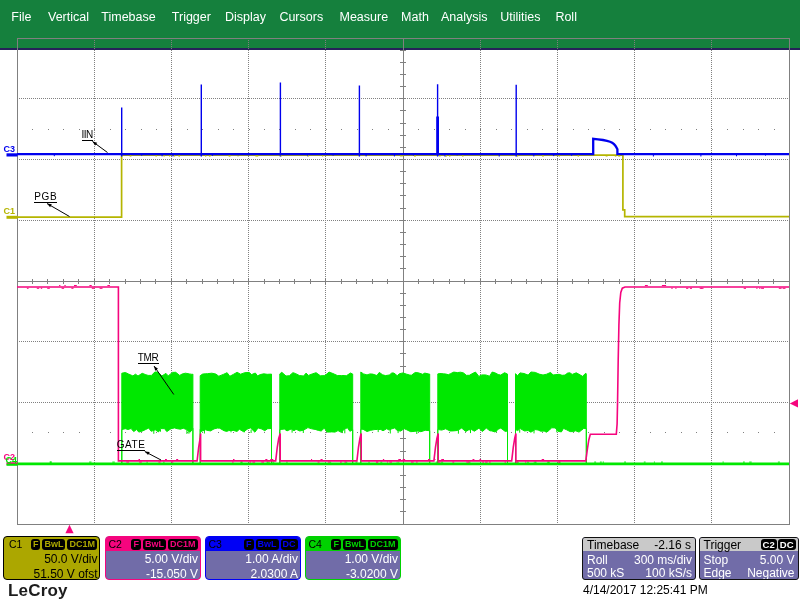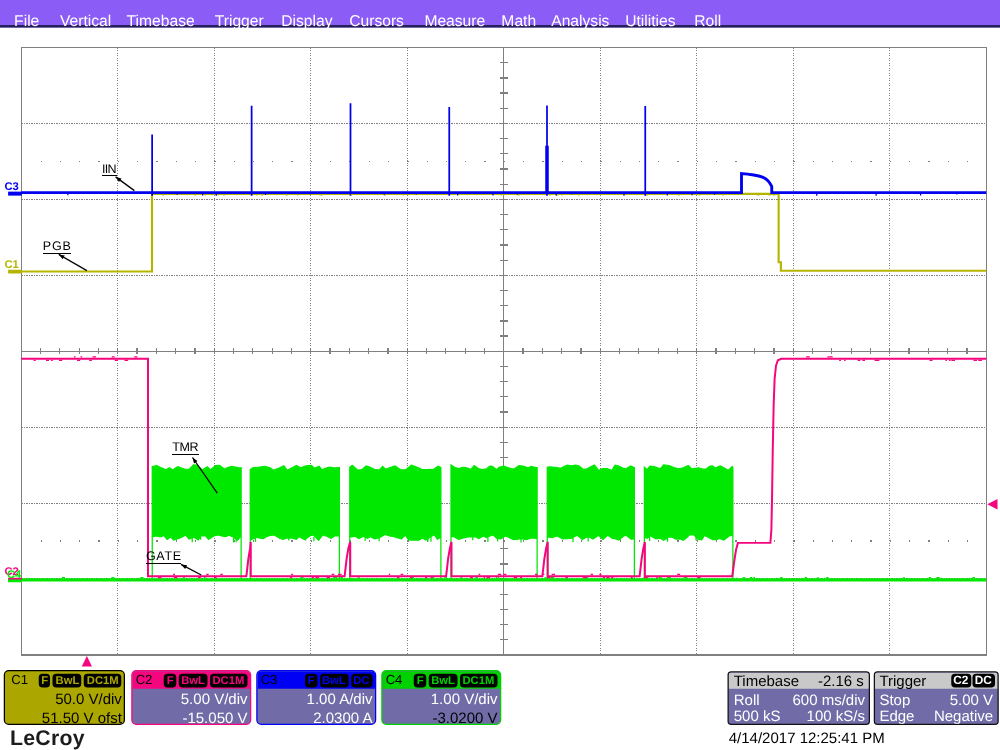--- a/index.html
+++ b/index.html
@@ -1,16 +1,16 @@
 <!DOCTYPE html>
 <html><head><meta charset="utf-8"><style>
 *{margin:0;padding:0;box-sizing:border-box}
 body{width:800px;height:600px;background:#fff;font-family:"Liberation Sans",sans-serif;position:relative;overflow:hidden}
 </style></head><body>
-<div style="position:absolute;left:0;top:0;width:800px;height:22px;background:#8b5cf6;border-bottom:2px solid #262159;color:#fff;font-size:12.5px">
+<div style="position:absolute;left:0;top:0;width:800px;height:50px;background:#15803d;border-bottom:2px solid #262159;color:#fff;font-size:12.5px">
     <span style="position:absolute;left:11.3px;top:10px">File</span>
     <span style="position:absolute;left:48px;top:10px">Vertical</span>
     <span style="position:absolute;left:101.3px;top:10px">Timebase</span>
     <span style="position:absolute;left:171.8px;top:10px">Trigger</span>
     <span style="position:absolute;left:225px;top:10px">Display</span>
     <span style="position:absolute;left:279.4px;top:10px">Cursors</span>
     <span style="position:absolute;left:339.5px;top:10px">Measure</span>
     <span style="position:absolute;left:401.1px;top:10px">Math</span>
     <span style="position:absolute;left:441px;top:10px">Analysis</span>
     <span style="position:absolute;left:500.2px;top:10px">Utilities</span>
@@ -215,28 +215,28 @@
 <span style="position:absolute;left:3px;top:1.5px;font-size:10.5px;line-height:11px;color:#000">C3</span>
 <span style="position:absolute;right:2px;top:2.2px;font-size:0"><span style="display:inline-block;vertical-align:top;background:#000;color:#0000f5;font-size:9px;font-weight:bold;border-radius:3px;padding:0 2px;margin-left:2px;line-height:10.5px;height:11px">F</span><span style="display:inline-block;vertical-align:top;background:#000;color:#0000f5;font-size:9px;font-weight:bold;border-radius:3px;padding:0 2px;margin-left:2px;line-height:10.5px;height:11px">BwL</span><span style="display:inline-block;vertical-align:top;background:#000;color:#0000f5;font-size:9px;font-weight:bold;border-radius:3px;padding:0 2px;margin-left:2px;line-height:10.5px;height:11px">DC</span></span>
 <span style="position:absolute;right:1.5px;top:16px;font-size:12px;line-height:12px;color:#fff">1.00 A/div</span>
 <span style="position:absolute;right:1.5px;top:30.5px;font-size:12px;line-height:12px;color:#fff">2.0300 A</span>
   </div>
 <div style="position:absolute;left:304.5px;top:536px;width:96px;height:44px;background:#716ca8;border:1.5px solid #00d200;border-radius:4px;overflow:hidden">
 <div style="position:absolute;left:0;top:0;right:0;height:13.5px;background:#00d200"></div>
 <span style="position:absolute;left:3px;top:1.5px;font-size:10.5px;line-height:11px;color:#000">C4</span>
 <span style="position:absolute;right:2px;top:2.2px;font-size:0"><span style="display:inline-block;vertical-align:top;background:#000;color:#00d200;font-size:9px;font-weight:bold;border-radius:3px;padding:0 2px;margin-left:2px;line-height:10.5px;height:11px">F</span><span style="display:inline-block;vertical-align:top;background:#000;color:#00d200;font-size:9px;font-weight:bold;border-radius:3px;padding:0 2px;margin-left:2px;line-height:10.5px;height:11px">BwL</span><span style="display:inline-block;vertical-align:top;background:#000;color:#00d200;font-size:9px;font-weight:bold;border-radius:3px;padding:0 2px;margin-left:2px;line-height:10.5px;height:11px">DC1M</span></span>
 <span style="position:absolute;right:1.5px;top:16px;font-size:12px;line-height:12px;color:#fff">1.00 V/div</span>
-<span style="position:absolute;right:1.5px;top:30.5px;font-size:12px;line-height:12px;color:#000000">-3.0200 V</span>
+<span style="position:absolute;right:1.5px;top:30.5px;font-size:12px;line-height:12px;color:#ffffff">-3.0200 V</span>
   </div>
 <div style="position:absolute;left:582px;top:537px;width:114px;height:43px;background:#716ca8;border:1.5px solid #111;border-radius:3px;overflow:hidden">
 <div style="position:absolute;left:0;top:0;right:0;height:13px;background:#c9c9c9"></div>
 <span style="position:absolute;left:4px;top:0.5px;font-size:12px;line-height:12px;color:#000">Timebase</span>
 <span style="position:absolute;right:4px;top:0.5px;font-size:12px;line-height:12px;color:#000">-2.16 s</span>
 <span style="position:absolute;left:4px;top:15.5px;font-size:12px;line-height:12px;color:#fff">Roll</span>
-    <span style="position:absolute;right:3px;top:15.5px;font-size:12px;line-height:12px;color:#fff">600 ms/div</span>
+    <span style="position:absolute;right:3px;top:15.5px;font-size:12px;line-height:12px;color:#fff">300 ms/div</span>
     <span style="position:absolute;left:4px;top:28.5px;font-size:12px;line-height:12px;color:#fff">500 kS</span>
     <span style="position:absolute;right:3px;top:28.5px;font-size:12px;line-height:12px;color:#fff">100 kS/s</span>
   </div>
 <div style="position:absolute;left:698.5px;top:537px;width:100px;height:43px;background:#716ca8;border:1.5px solid #111;border-radius:3px;overflow:hidden">
 <div style="position:absolute;left:0;top:0;right:0;height:13px;background:#c9c9c9"></div>
 <span style="position:absolute;left:4px;top:0.5px;font-size:12px;line-height:12px;color:#000">Trigger</span>
 <span style="position:absolute;right:2px;top:1px;font-size:0"><span style="display:inline-block;vertical-align:top;background:#000;color:#fff;font-size:9.5px;font-weight:bold;border-radius:3px;padding:0 2px;line-height:11px;height:11px">C2</span><span style="display:inline-block;vertical-align:top;background:#000;color:#fff;font-size:9.5px;font-weight:bold;border-radius:3px;padding:0 2px;margin-left:1px;line-height:11px;height:11px">DC</span></span>
 <span style="position:absolute;left:4px;top:15.5px;font-size:12px;line-height:12px;color:#fff">Stop</span>
     <span style="position:absolute;right:3px;top:15.5px;font-size:12px;line-height:12px;color:#fff">5.00 V</span>
     <span style="position:absolute;left:4px;top:28.5px;font-size:12px;line-height:12px;color:#fff">Edge</span>

